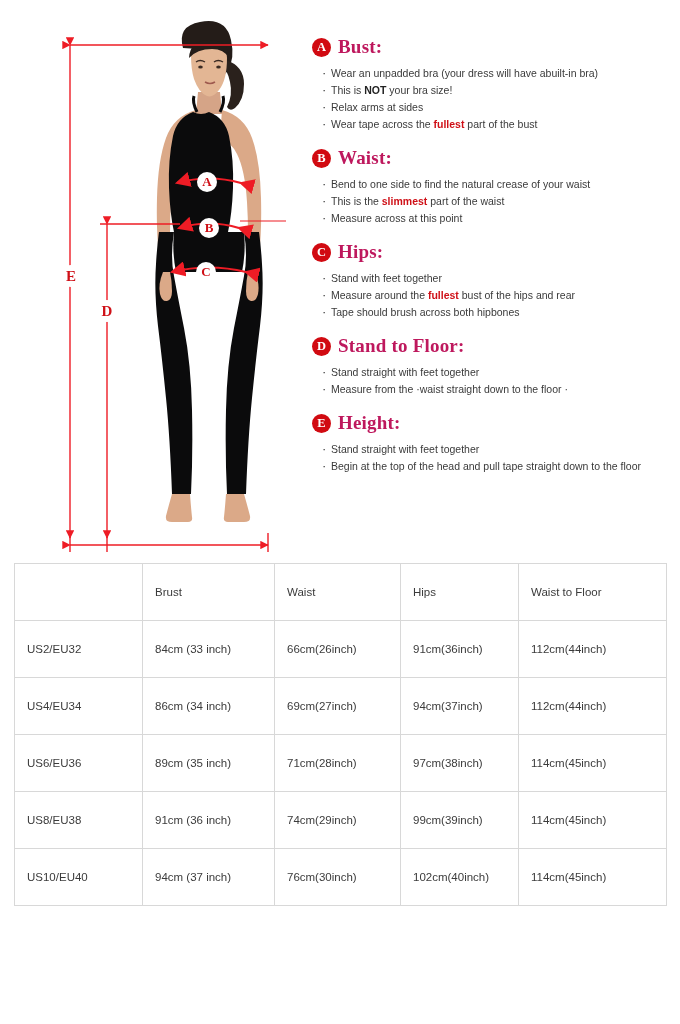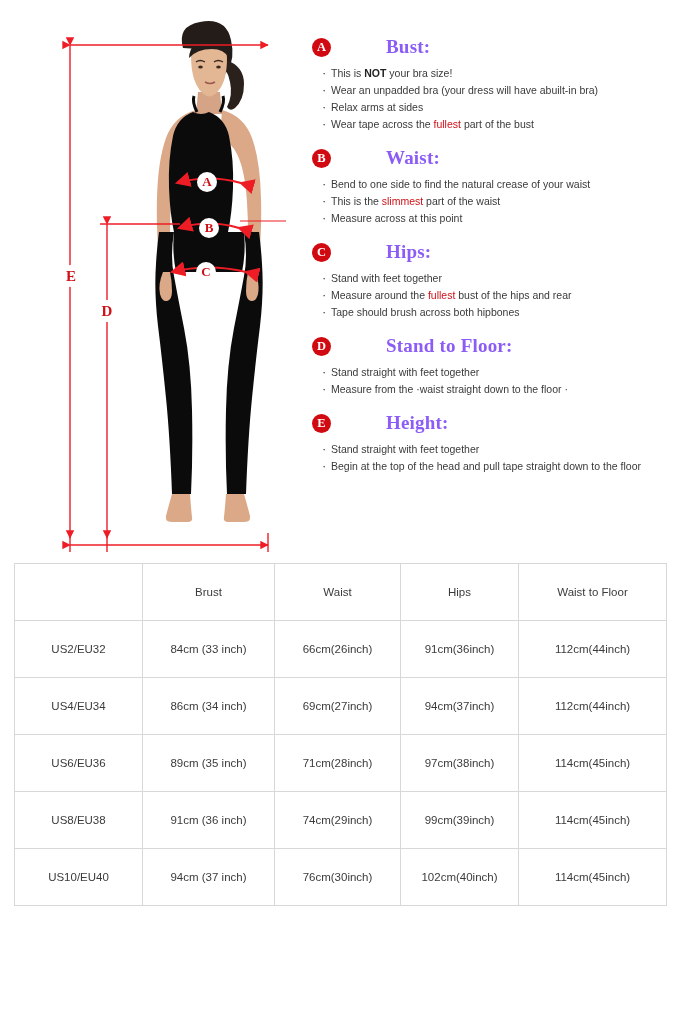--- a/index.html
+++ b/index.html
@@ -55,26 +55,25 @@
     font-size: 12.5px;
     font-weight: bold;
     font-family: "Liberation Serif", serif;
     display: flex;
     align-items: center;
     justify-content: center;
     margin-right: 7px;
     flex: none;
   }
   .ins-title {
-    color: #8b5cf6;
+    color: #be185d;
     font-family: "Liberation Serif", serif;
     font-size: 19px;
     font-weight: bold;
     letter-spacing: 0.2px;
-    margin-left: 48px;
   }
   .ins-list {
     list-style: none;
     margin: 0;
     padding: 0 0 0 10px;
   }
   .ins-list li {
     font-size: 10.5px;
     line-height: 17px;
     color: #3a3a3a;
@@ -83,41 +82,41 @@
     white-space: nowrap;
   }
   .ins-list li:before {
     content: "·";
     position: absolute;
     left: 0;
     top: -1px;
     font-size: 13px;
     color: #3a3a3a;
   }
-  .ins-list b { color: #cf1017; font-weight: normal; }
+  .ins-list b { color: #cf1017; font-weight: bold; }
   .ins-list .k { font-weight: bold; color: #222; }
   .wrapline { white-space: normal; }
 
   
   .table-wrap {
     position: absolute;
     left: 14px;
     top: 563px;
     width: 652px;
   }
   table.size-table {
     border-collapse: collapse;
     width: 652px;
     table-layout: fixed;
   }
   table.size-table td, table.size-table th {
     border: 1px solid #d8d8d8;
     height: 56px;
     padding: 0 12px;
-    text-align: center;
+    text-align: left;
     font-size: 11.5px;
     font-weight: normal;
     color: #3b3b3b;
     vertical-align: middle;
   }
   table.size-table col.c0 { width: 128px; }
   table.size-table col.c1 { width: 132px; }
   table.size-table col.c2 { width: 126px; }
   table.size-table col.c3 { width: 118px; }
   table.size-table col.c4 { width: 148px; }
@@ -219,22 +218,22 @@
     <div style="position:absolute;left:60px;top:265px;width:22px;height:22px;border-radius:50%;background:#ffffff;color:#cf1017;font-family:'Liberation Serif',serif;font-weight:bold;font-size:15px;display:flex;align-items:center;justify-content:center;">E</div>
   </div>
 
   <div class="instructions">
       <div class="ins-block">
         <div class="ins-head">
           <span class="badge">A</span>
           <span class="ins-title">Bust:</span>
         </div>
         <ul class="ins-list">
+          <li><span>Wear an unpadded bra (your dress will have abuilt-in bra)</span></li>
           <li><span>This is </span><span class="k">NOT</span><span> your bra size!</span></li>
-          <li><span>Wear an unpadded bra (your dress will have abuilt-in bra)</span></li>
           <li><span>Relax arms at sides</span></li>
           <li><span>Wear tape across the </span><b>fullest</b><span> part of the bust</span></li>
         </ul>
       </div>
       <div class="ins-block">
         <div class="ins-head">
           <span class="badge">B</span>
           <span class="ins-title">Waist:</span>
         </div>
         <ul class="ins-list">

